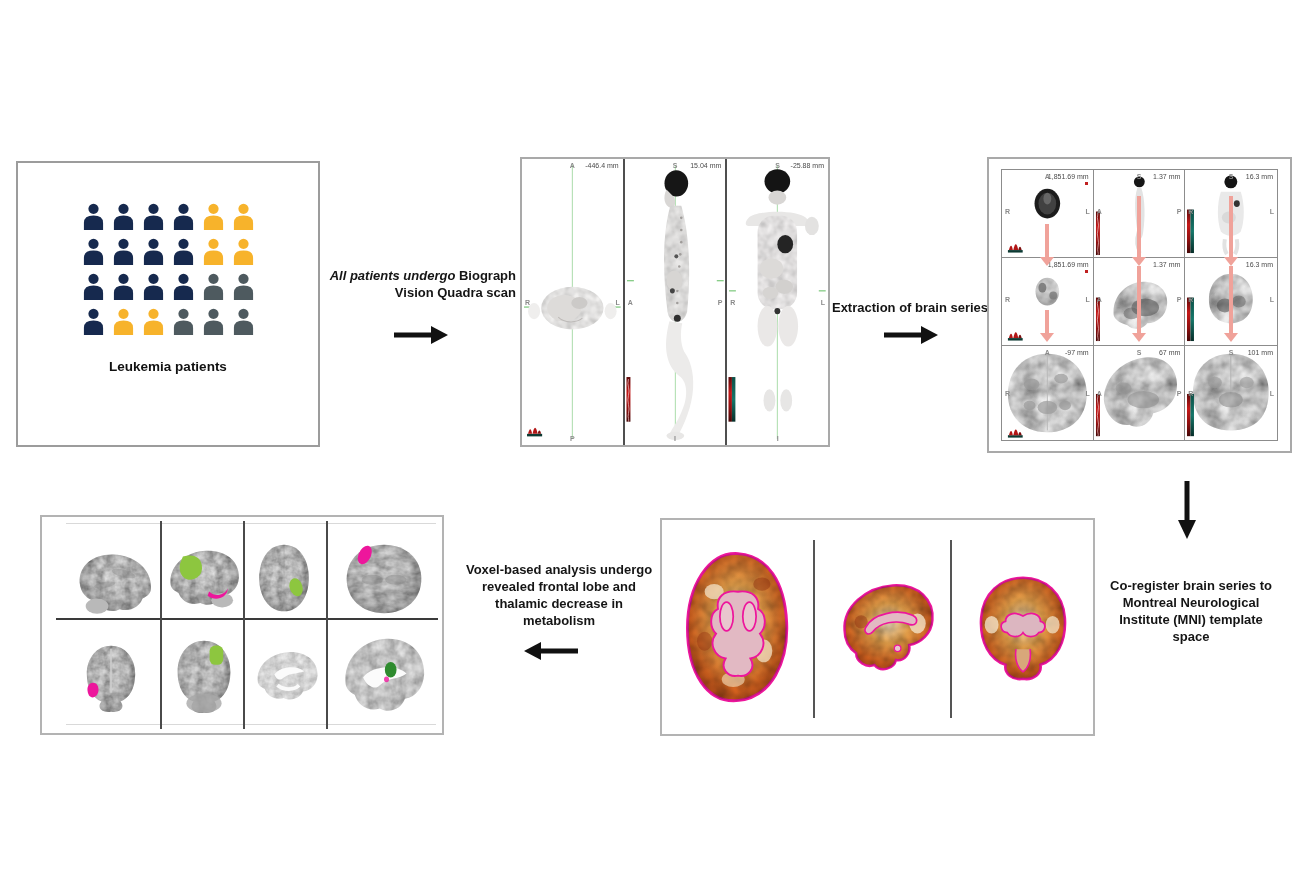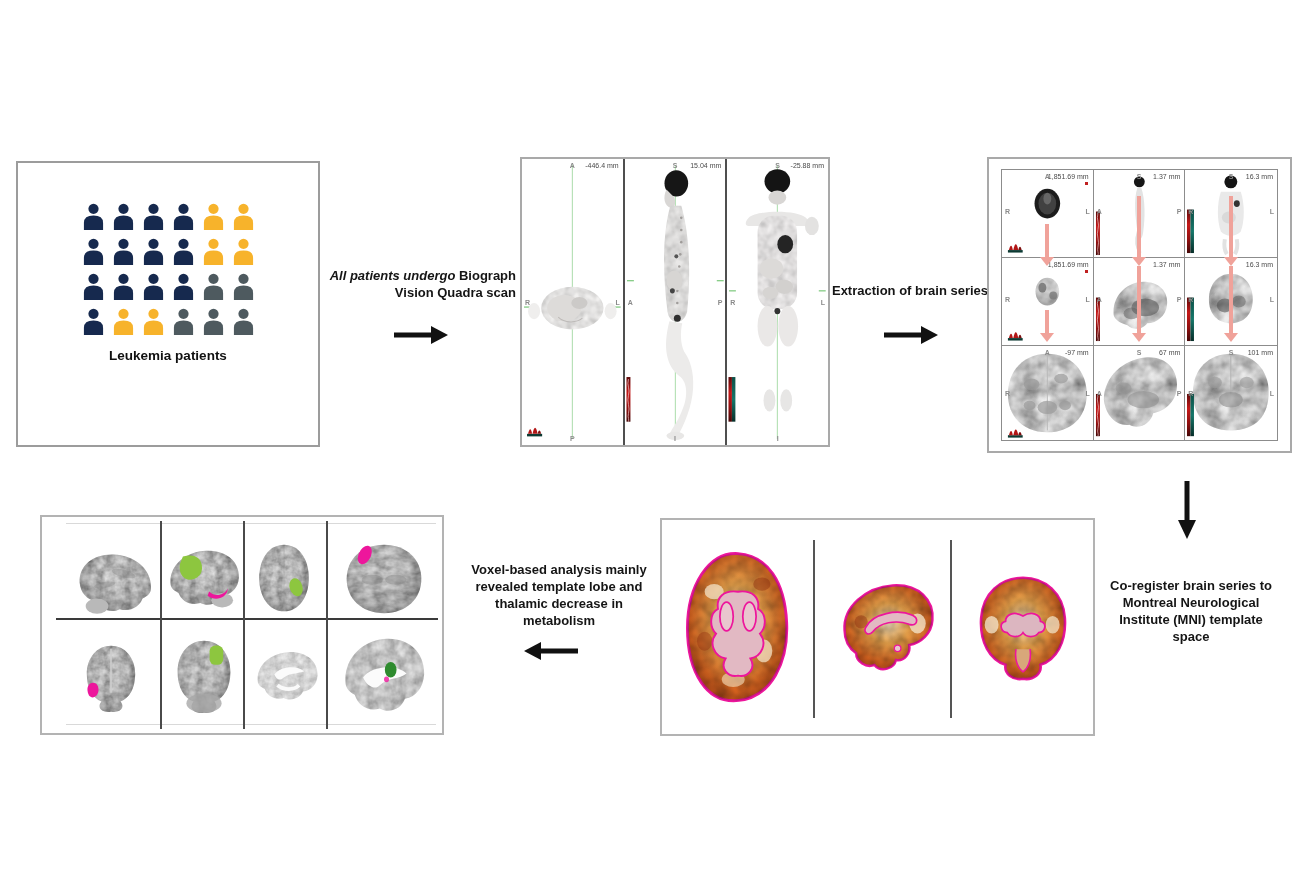--- a/index.html
+++ b/index.html
@@ -5,27 +5,27 @@
   html,body{margin:0;padding:0;background:#ffffff;}
   #canvas{position:relative;width:1309px;height:874px;background:#fff;overflow:hidden;
           font-family:"Liberation Sans",sans-serif;}
   .panel{position:absolute;background:#fff;border:2px solid #a6a6a6;box-sizing:border-box;}
 
   
   #p-patients{left:16px;top:161px;width:304px;height:286px;border-color:#9c9c9c;}
   #iconGrid{margin-top:40px;display:grid;grid-template-columns:repeat(6,23px);gap:8px 7px;justify-content:center;}
   .person{width:23px;height:27px;}
   .person svg{width:100%;height:100%;display:block;}
-  #cap{margin-top:11px;text-align:center;font-weight:bold;font-size:13.5px;line-height:19px;color:#111;}
+  #cap{margin-top:22px;text-align:center;font-weight:bold;font-size:13.5px;line-height:19px;color:#111;}
 
   
   .steplabel{position:absolute;text-align:center;font-weight:bold;font-size:13px;line-height:17px;color:#151515;}
   .steplabel .it{font-style:italic;}
   #lbl-scan{left:328px;top:267px;width:188px;text-align:right;}
-  #lbl-extract{left:828px;top:282px;width:164px;}
+  #lbl-extract{left:828px;top:299px;width:164px;}
   #lbl-coreg{left:1104px;top:577px;width:174px;}
   #lbl-voxel{left:464px;top:561px;width:190px;}
   .flowarrow{position:absolute;}
   #arrow1{left:394px;top:324px;}
   #arrow2{left:884px;top:324px;}
   #arrow3{left:1176px;top:481px;}
   #arrow4{left:522px;top:640px;}
 
   
   #p-scan{left:520px;top:157px;width:310px;height:290px;display:flex;border-color:#a9a9a9;}
@@ -641,21 +641,21 @@
         <path d="M70,10 C96,10 116,28 118,56 C120,84 108,104 90,110 C92,120 82,128 70,126 C58,128 48,120 50,110 C32,104 20,84 22,56 C24,28 44,10 70,10 Z" fill="url(#gHot)" stroke="var(--magenta)" stroke-width="3"></path>
         <path d="M70,10 C96,10 116,28 118,56 C120,84 108,104 90,110 C92,120 82,128 70,126 C58,128 48,120 50,110 C32,104 20,84 22,56 C24,28 44,10 70,10 Z" fill="#ffffff" filter="url(#fHot)" style="mix-blend-mode:multiply"></path>
         <ellipse cx="34" cy="64" rx="8" ry="10" fill="#f7ead0" opacity="0.75"></ellipse>
         <ellipse cx="104" cy="64" rx="8" ry="10" fill="#f7ead0" opacity="0.7"></ellipse>
       </g>
       <path d="M70,54 C60,48 50,52 50,60 C42,62 44,72 52,73 C56,79 66,79 70,73 C74,79 84,79 88,73 C96,72 98,62 90,60 C90,52 80,48 70,54 Z" fill="#dcb6c0" stroke="var(--magenta)" stroke-width="2"></path>
       <path d="M62,92 C60,104 64,114 70,118 C76,114 80,104 78,92" fill="#d8a77a" stroke="var(--magenta)" stroke-width="1.8"></path>
     </svg>
   </section>
 
-  <div class="steplabel" id="lbl-voxel">Voxel-based analysis mainly revealed template lobe and thalamic decrease in metabolism</div>
+  <div class="steplabel" id="lbl-voxel">Voxel-based analysis undergo revealed frontal lobe and thalamic decrease in metabolism</div>
   <svg class="flowarrow" id="arrow4" width="56" height="22" viewBox="0 0 56 22">
     <path d="M56 11 H16" stroke="var(--arrow)" stroke-width="5"></path>
       <path d="M19 2 L2 11 L19 20 Z" fill="var(--arrow)"></path>
   </svg>
 
   <section class="panel" id="p-voxel">
     <div class="hllight" style="top:6px"></div>
     <div class="hllight" style="bottom:8px"></div>
     <div class="hl" style="top:101px"></div>
     <div class="vl" style="left:118px"></div>

